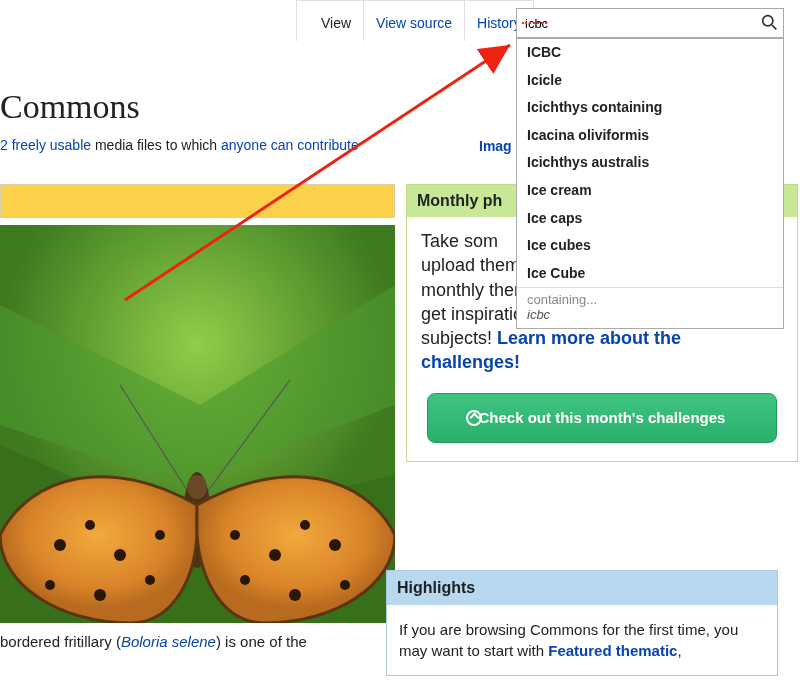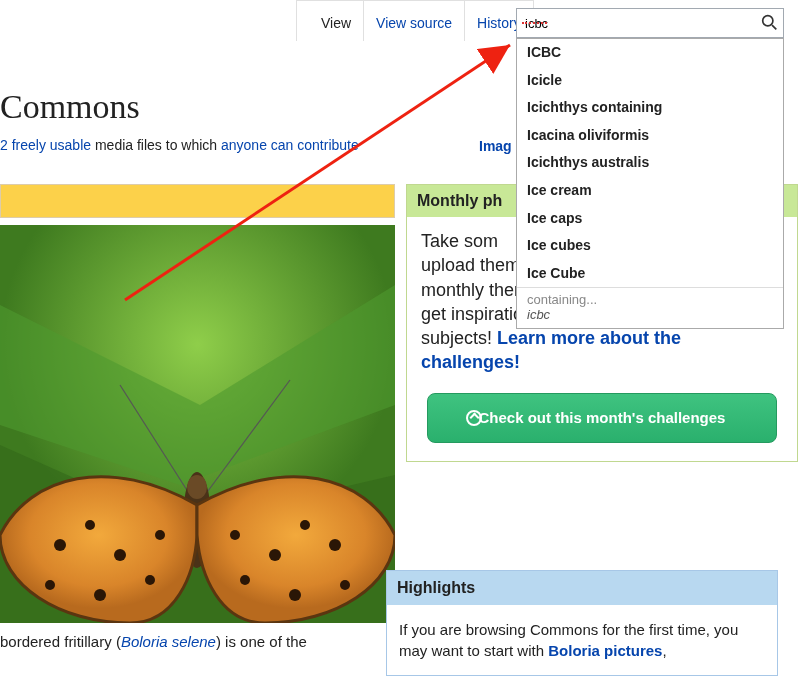--- a/index.html
+++ b/index.html
@@ -145,21 +145,21 @@
     <a class="cta">
       <span class="cta-icon"></span>
       <span>Check out this month's challenges</span>
     </a>
   </div>
 </div>
 
 <div class="highlights">
   <div class="highlights-head">Highlights</div>
   <div class="highlights-body">
-    <span>If you are browsing Commons for the first time, you may want to start with </span><span class="link" style="font-weight:bold">Boloria pictures</span><span>,</span>
+    <span>If you are browsing Commons for the first time, you may want to start with </span><span class="link" style="font-weight:bold">Featured thematic</span><span>,</span>
   </div>
 </div>
 
 <svg class="arrow-svg" viewBox="0 0 410 275">
   <defs>
       <marker id="ah" markerWidth="12" markerHeight="12" refX="10" refY="5" orient="auto">
         <path d="M0 0 L10 5 L0 10 Z" fill="#e21"></path>
       </marker>
     </defs>
   <line x1="10" y1="265" x2="395" y2="10" stroke="#e21" stroke-width="3" marker-end="url(#ah)"></line>

